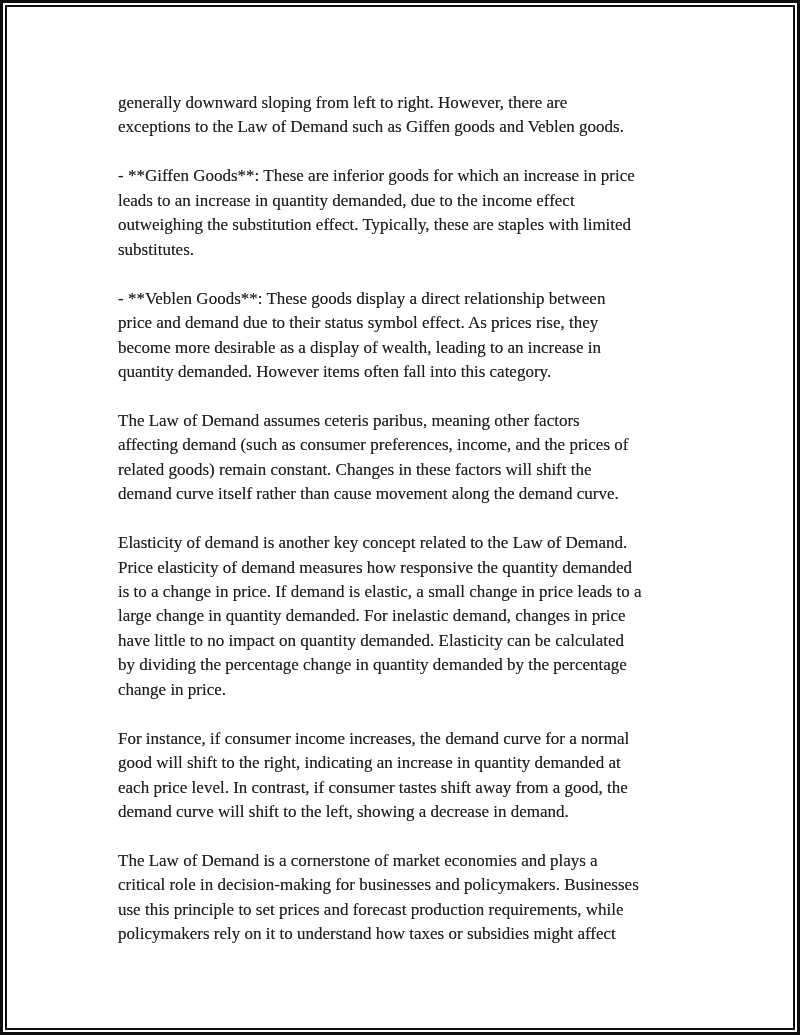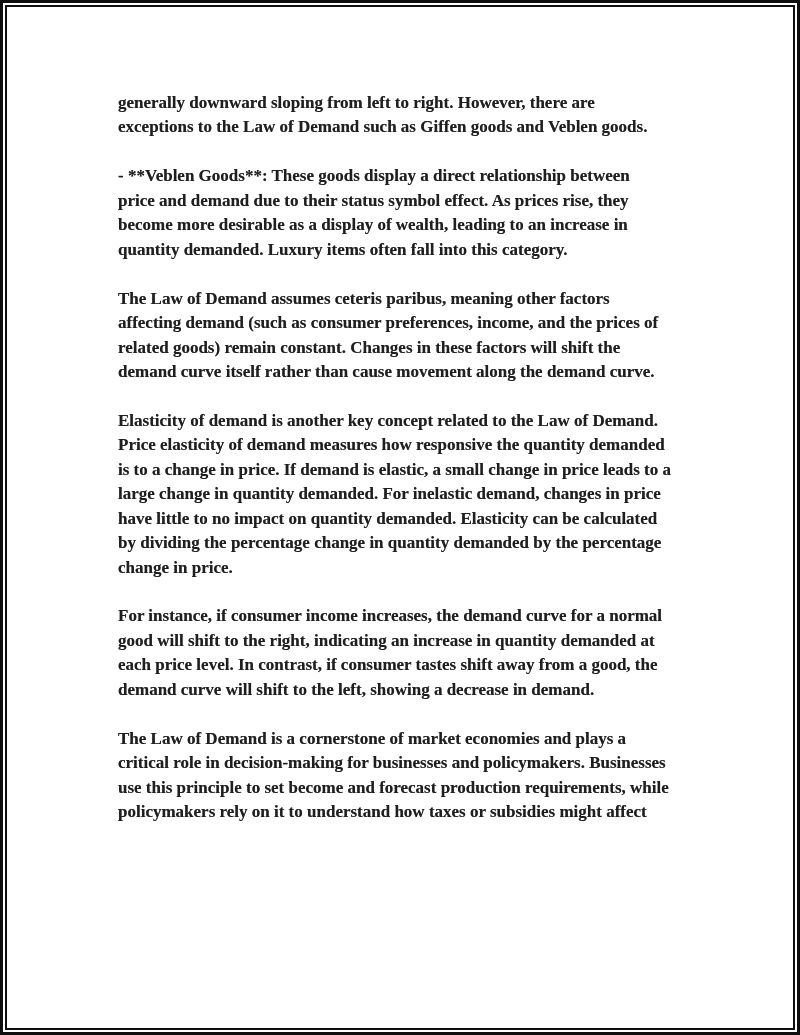--- a/index.html
+++ b/index.html
@@ -31,50 +31,53 @@
   }
   .document-body p {
     margin: 0 0 24.45px 0;
     width: 566px;
     font-family: "Liberation Serif", "DejaVu Serif", serif;
     font-size: 17px;
     line-height: 24.45px;
     color: #1f1f1f;
     white-space: pre-line;
     text-shadow: 0 0 0.35px rgba(20,20,20,0.55);
-    font-weight: bold;
   }
 </style>
 </head>
 <body>
 
 <div class="page-frame">
   <div class="page-inner">
     <div class="document-body">
 
     <p>generally downward sloping from left to right. However, there are
 exceptions to the Law of Demand such as Giffen goods and Veblen goods.</p>
+        <p>- **Giffen Goods**: These are inferior goods for which an increase in price
+leads to an increase in quantity demanded, due to the income effect
+outweighing the substitution effect. Typically, these are staples with limited
+substitutes.</p>
         <p>- **Veblen Goods**: These goods display a direct relationship between
 price and demand due to their status symbol effect. As prices rise, they
 become more desirable as a display of wealth, leading to an increase in
-quantity demanded. Luxury items often fall into this category.</p>
+quantity demanded. However items often fall into this category.</p>
         <p>The Law of Demand assumes ceteris paribus, meaning other factors
 affecting demand (such as consumer preferences, income, and the prices of
 related goods) remain constant. Changes in these factors will shift the
 demand curve itself rather than cause movement along the demand curve.</p>
         <p>Elasticity of demand is another key concept related to the Law of Demand.
 Price elasticity of demand measures how responsive the quantity demanded
 is to a change in price. If demand is elastic, a small change in price leads to a
 large change in quantity demanded. For inelastic demand, changes in price
 have little to no impact on quantity demanded. Elasticity can be calculated
 by dividing the percentage change in quantity demanded by the percentage
 change in price.</p>
         <p>For instance, if consumer income increases, the demand curve for a normal
 good will shift to the right, indicating an increase in quantity demanded at
 each price level. In contrast, if consumer tastes shift away from a good, the
 demand curve will shift to the left, showing a decrease in demand.</p>
         <p>The Law of Demand is a cornerstone of market economies and plays a
 critical role in decision-making for businesses and policymakers. Businesses
-use this principle to set become and forecast production requirements, while
+use this principle to set prices and forecast production requirements, while
 policymakers rely on it to understand how taxes or subsidies might affect</p>
       </div>
   </div>
 </div>
 
 </body></html>

